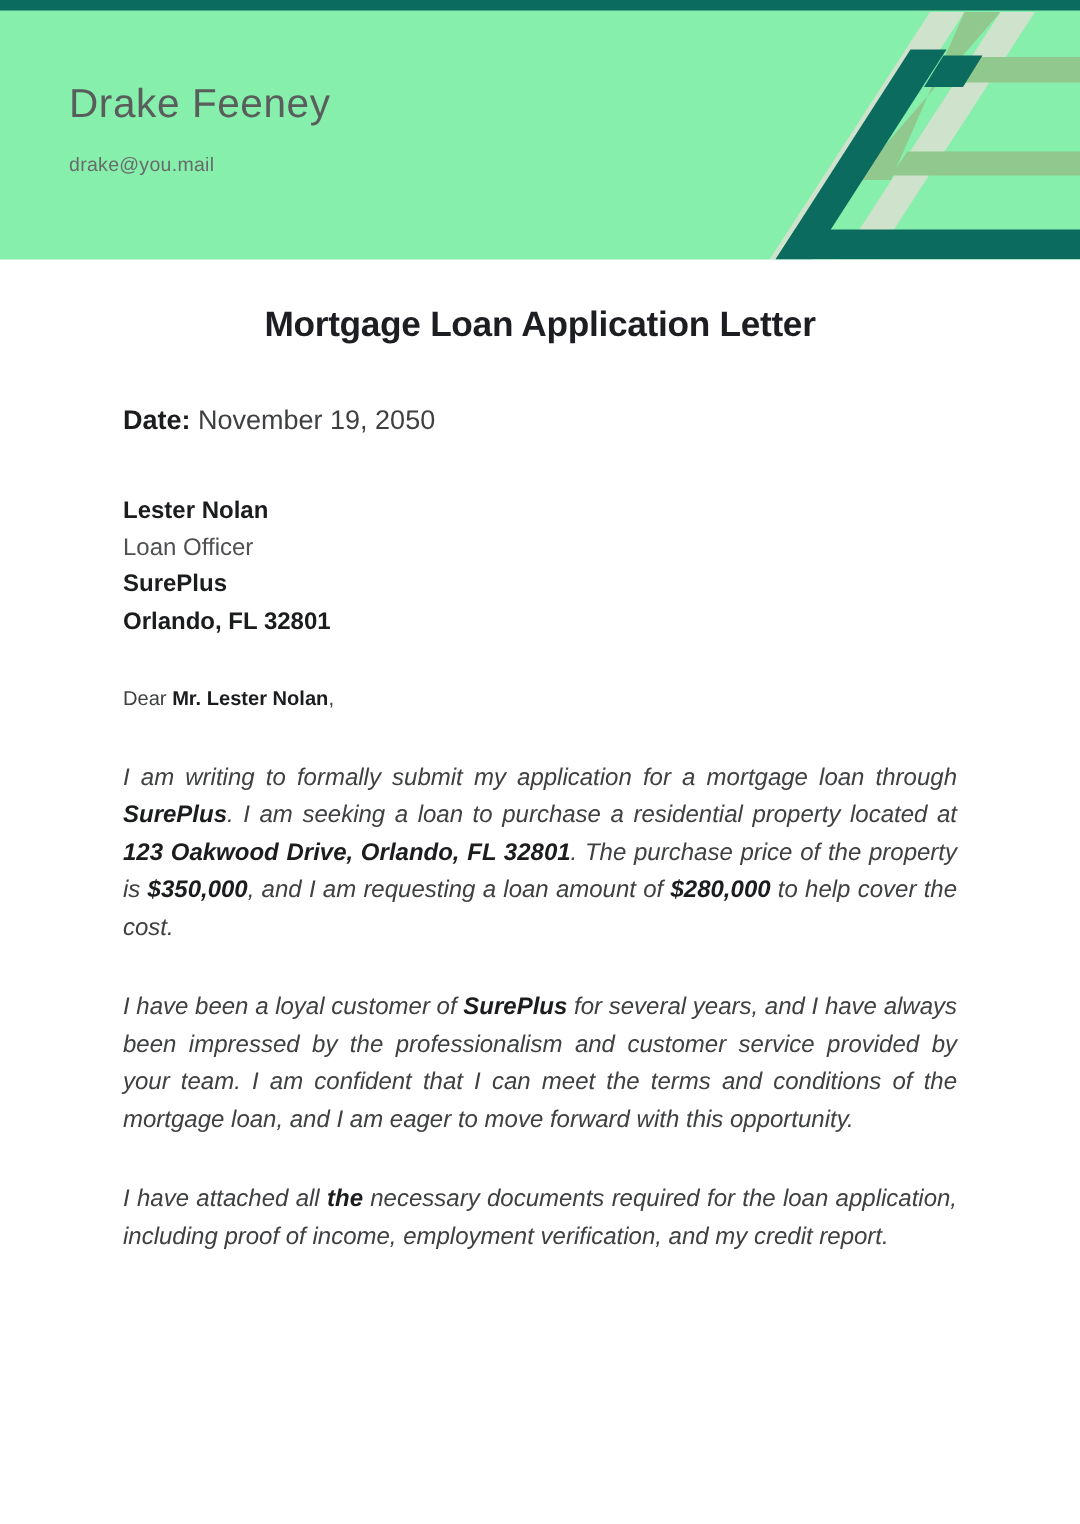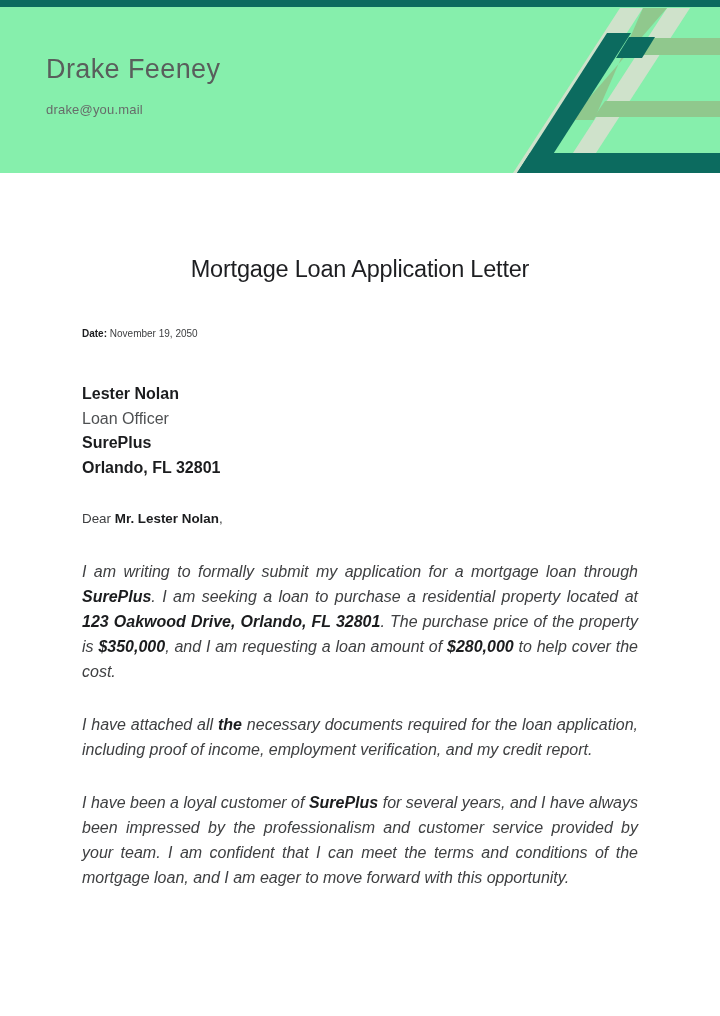--- a/index.html
+++ b/index.html
@@ -25,25 +25,25 @@
     font-size:27px;font-weight:400;color:#595e5c;letter-spacing:.4px;
     line-height:34px;
   }
   .sender-email{
     margin-top:16px;font-size:13px;color:#676c6a;letter-spacing:.2px;
   }
 
   
   .letter-main{padding:0 82px;color:#3f4042;}
   .letter-title{
-    margin:0;padding-top:82px;text-align:center;
-    font-size:23.5px;font-weight:400;color:#1d1e21;letter-spacing:-0.2px;
+    margin:0;padding-top:29px;text-align:center;
+    font-size:23.5px;font-weight:700;color:#1d1e21;letter-spacing:-0.2px;
     line-height:28px;
   }
-  .date-line{margin:42px 0 0;font-size:10px;line-height:17px;}
+  .date-line{margin:42px 0 0;font-size:18px;line-height:17px;}
   .date-line b{color:#1b1c1e;}
   .recipient{margin-top:40px;font-size:16px;line-height:24.5px;}
   .recipient .r-bold{font-weight:700;color:#1b1c1e;}
   .recipient .r-normal{font-weight:400;color:#4e5052;}
   .salutation{margin:26px 0 0;font-size:13.4px;line-height:25px;}
   .salutation b, .par b{font-weight:700;color:#1b1c1e;}
   .par{
     margin:28px 0 0;font-size:16px;line-height:25px;
     text-align:justify;color:#3f4042;font-style:italic;
   }
@@ -84,17 +84,17 @@
     <div class="recipient">
       <div class="r-bold">Lester Nolan</div>
       <div class="r-normal">Loan Officer</div>
       <div class="r-bold">SurePlus</div>
       <div class="r-bold">Orlando, FL 32801</div>
     </div>
 
     <p class="salutation"><span>Dear </span><b>Mr. Lester Nolan</b><span>,</span></p>
 
     <p class="par"><span>I am writing to formally submit my application for a mortgage loan through </span><b>SurePlus</b><span>. I am seeking a loan to purchase a residential property located at </span><b>123 Oakwood Drive, Orlando, FL 32801</b><span>. The purchase price of the property is </span><b>$350,000</b><span>, and I am requesting a loan amount of </span><b>$280,000</b><span> to help cover the cost.</span></p>
+    <p class="par"><span>I have been a loyal customer of </span><b>SurePlus</b><span> for several years, and I have always been impressed by the professionalism and customer service provided by your team. I am confident that I can meet the terms and conditions of the mortgage loan, and I am eager to move forward with this opportunity.</span></p>
     <p class="par"><span>I have attached all </span><b>the</b><span> necessary documents required for the loan application, including proof of income, employment verification, and my credit report.</span></p>
-    <p class="par"><span>I have been a loyal customer of </span><b>SurePlus</b><span> for several years, and I have always been impressed by the professionalism and customer service provided by your team. I am confident that I can meet the terms and conditions of the mortgage loan, and I am eager to move forward with this opportunity.</span></p>
   </main>
 
 </div>
 
 </body></html>

